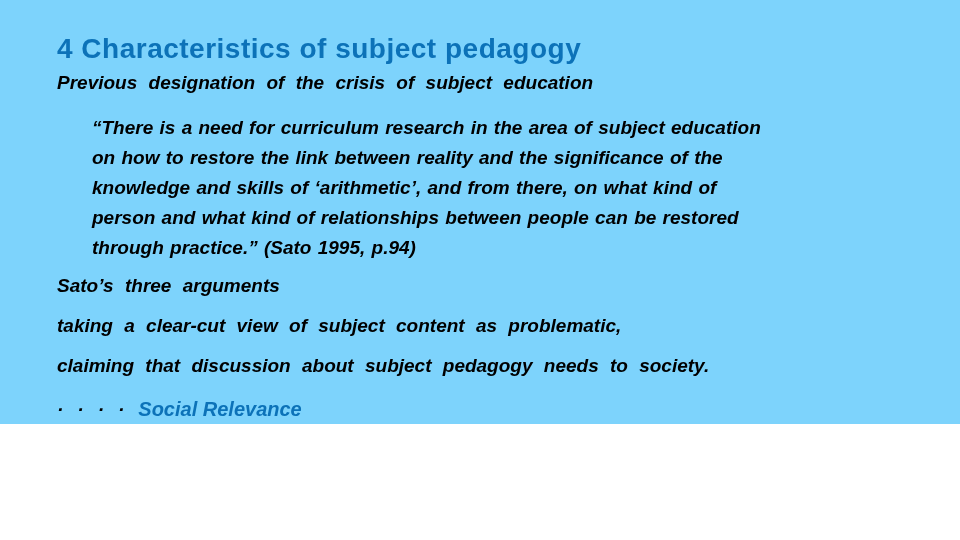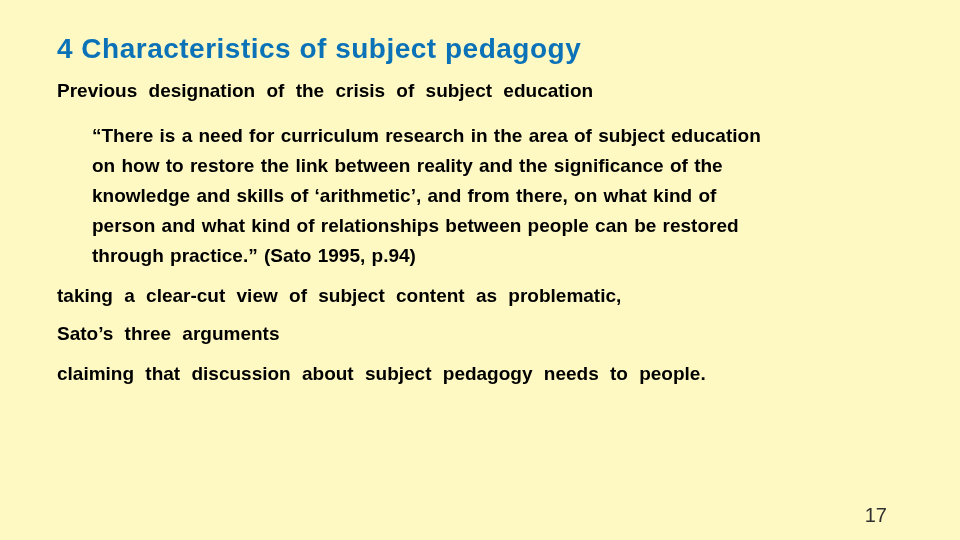--- a/index.html
+++ b/index.html
@@ -3,43 +3,44 @@
 <meta charset="utf-8">
 <style>
   html, body {
     margin: 0;
     padding: 0;
     background: #ffffff;
   }
   .slide {
     position: relative;
     width: 960px;
-    height: 540px;
-    background: #fef9c3;
+    height: 424px;
+    background: #7dd3fc;
     overflow: hidden;
     font-family: "Liberation Sans", sans-serif;
     font-weight: bold;
     color: #000000;
   }
   .title {
     position: absolute;
     left: 57px;
     top: 34px;
     margin: 0;
     font-size: 28px;
     line-height: 30px;
     letter-spacing: 0.5px;
     color: #0c72b8;
     white-space: nowrap;
   }
   .body {
     position: absolute;
     left: 57px;
-    top: 76px;
+    top: 68px;
     width: 845px;
+    font-style: italic;
   }
   .para {
     margin: 0;
     font-size: 19px;
     line-height: 30px;
     word-spacing: 6px;
     white-space: nowrap;
   }
   .para.quote {
     margin-top: 15px;
@@ -75,25 +76,28 @@
 <div class="slide">
 
   <h1 class="title">4 Characteristics of subject pedagogy</h1>
 
   <div class="body">
 
     <p class="para">Previous designation of the crisis of subject education</p>
 
     <p class="para quote">“There is a need for curriculum research in the area of subject education<br>on how to restore the link between reality and the significance of the<br>knowledge and skills of ‘arithmetic’, and from there, on what kind of<br>person and what kind of relationships between people can be restored<br>through practice.” (Sato 1995, p.94)</p>
 
+    <p class="para sato-heading">Sato’s three arguments</p>
+
     <p class="para arg-clear-cut">taking a clear-cut view of subject content as problematic,</p>
 
-    <p class="para sato-heading">Sato’s three arguments</p>
 
+    <p class="para arg-change">claiming that discussion about subject pedagogy needs to society.</p>
 
-    <p class="para arg-change">claiming that discussion about subject pedagogy needs to people.</p>
-
+    <p class="para conclusion">
+      <span class="dots">····</span><span class="conclusion-label">Social Relevance</span>
+    </p>
 
   </div>
 
   <div class="page-number">17</div>
 
 </div>
 
 </body></html>

